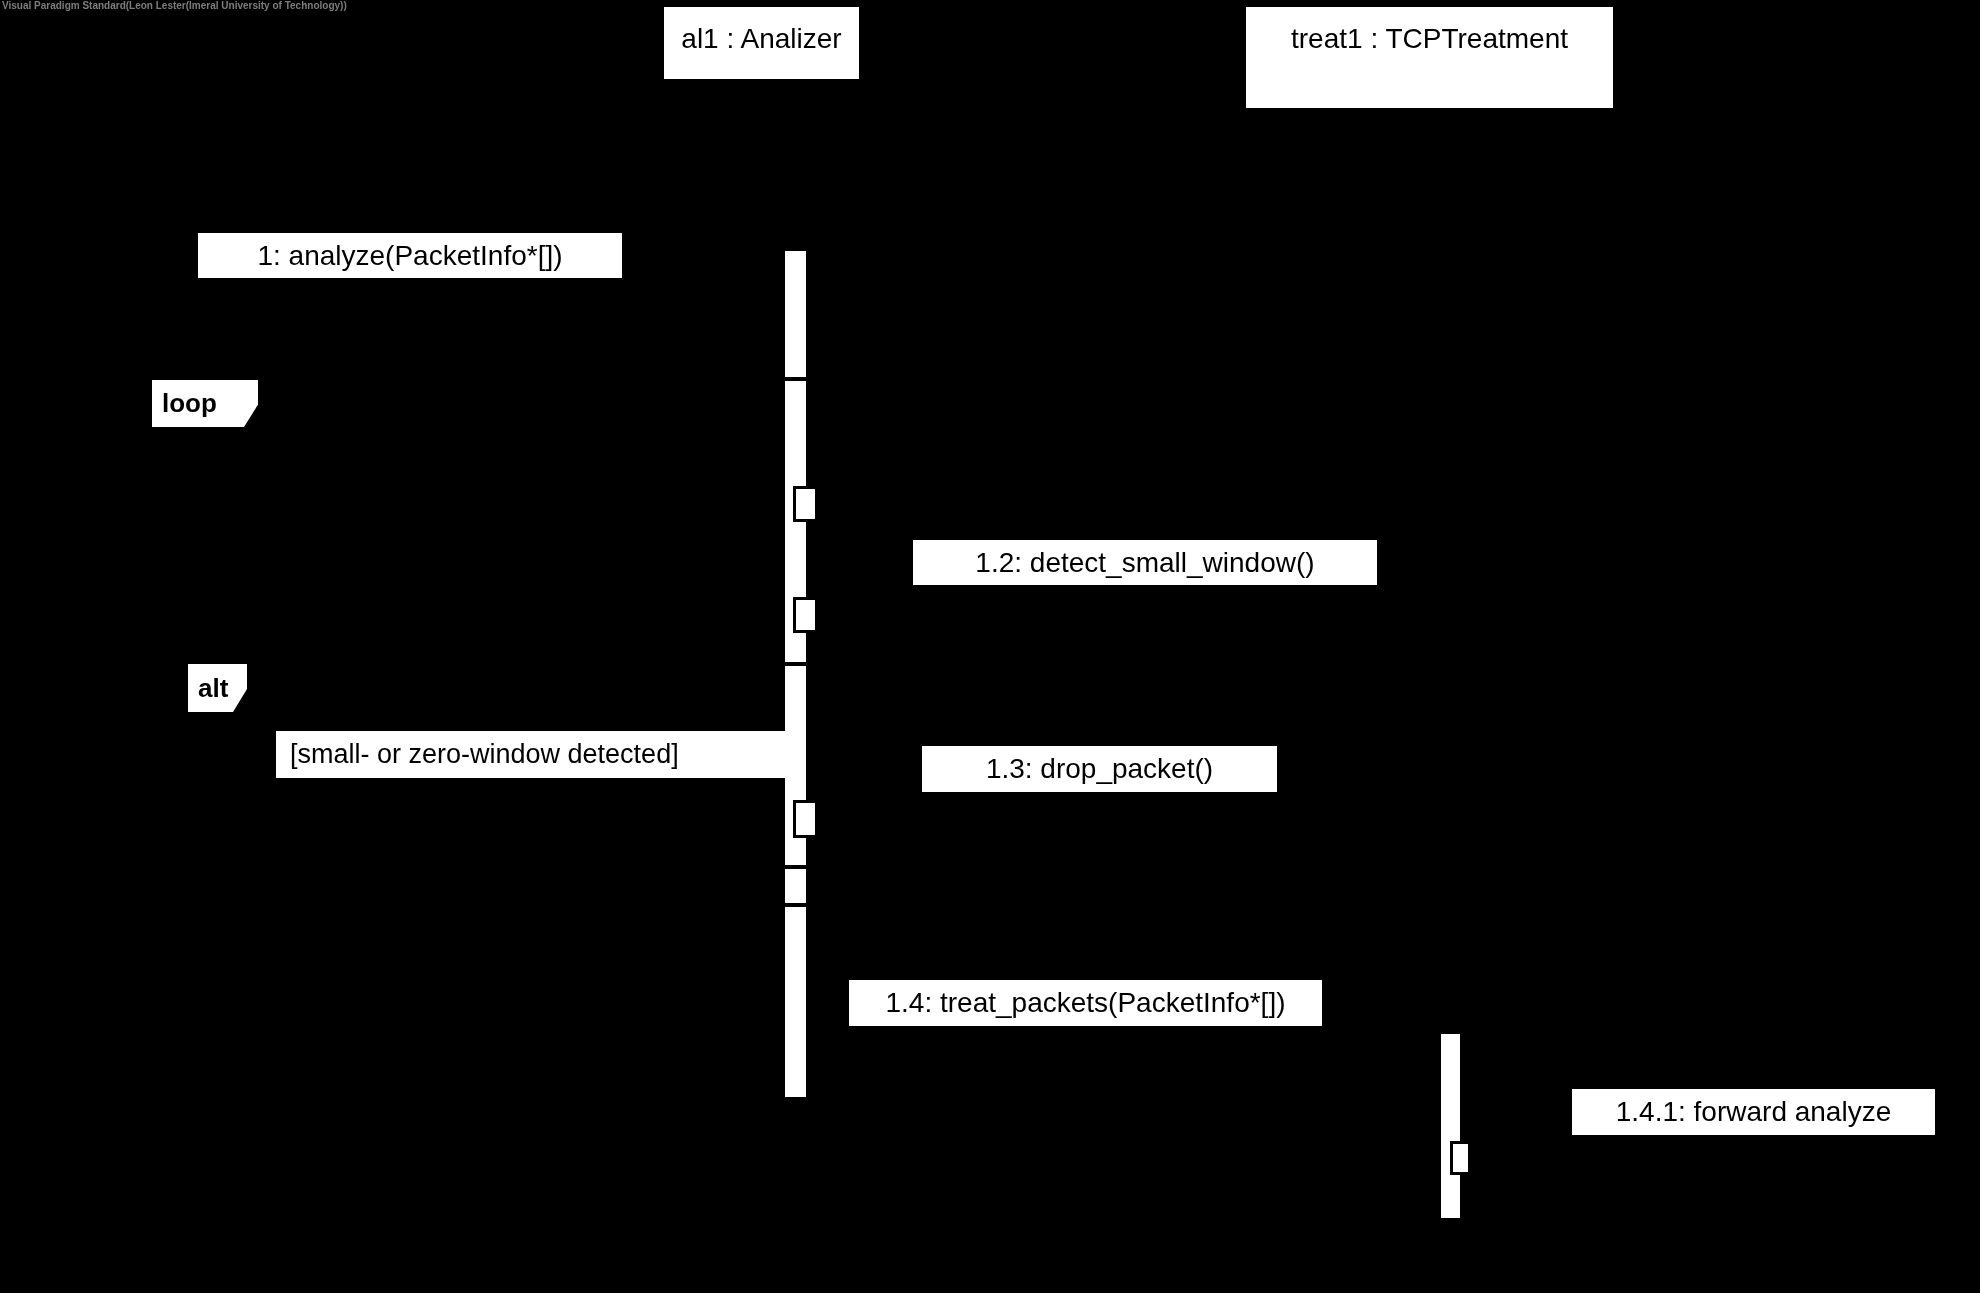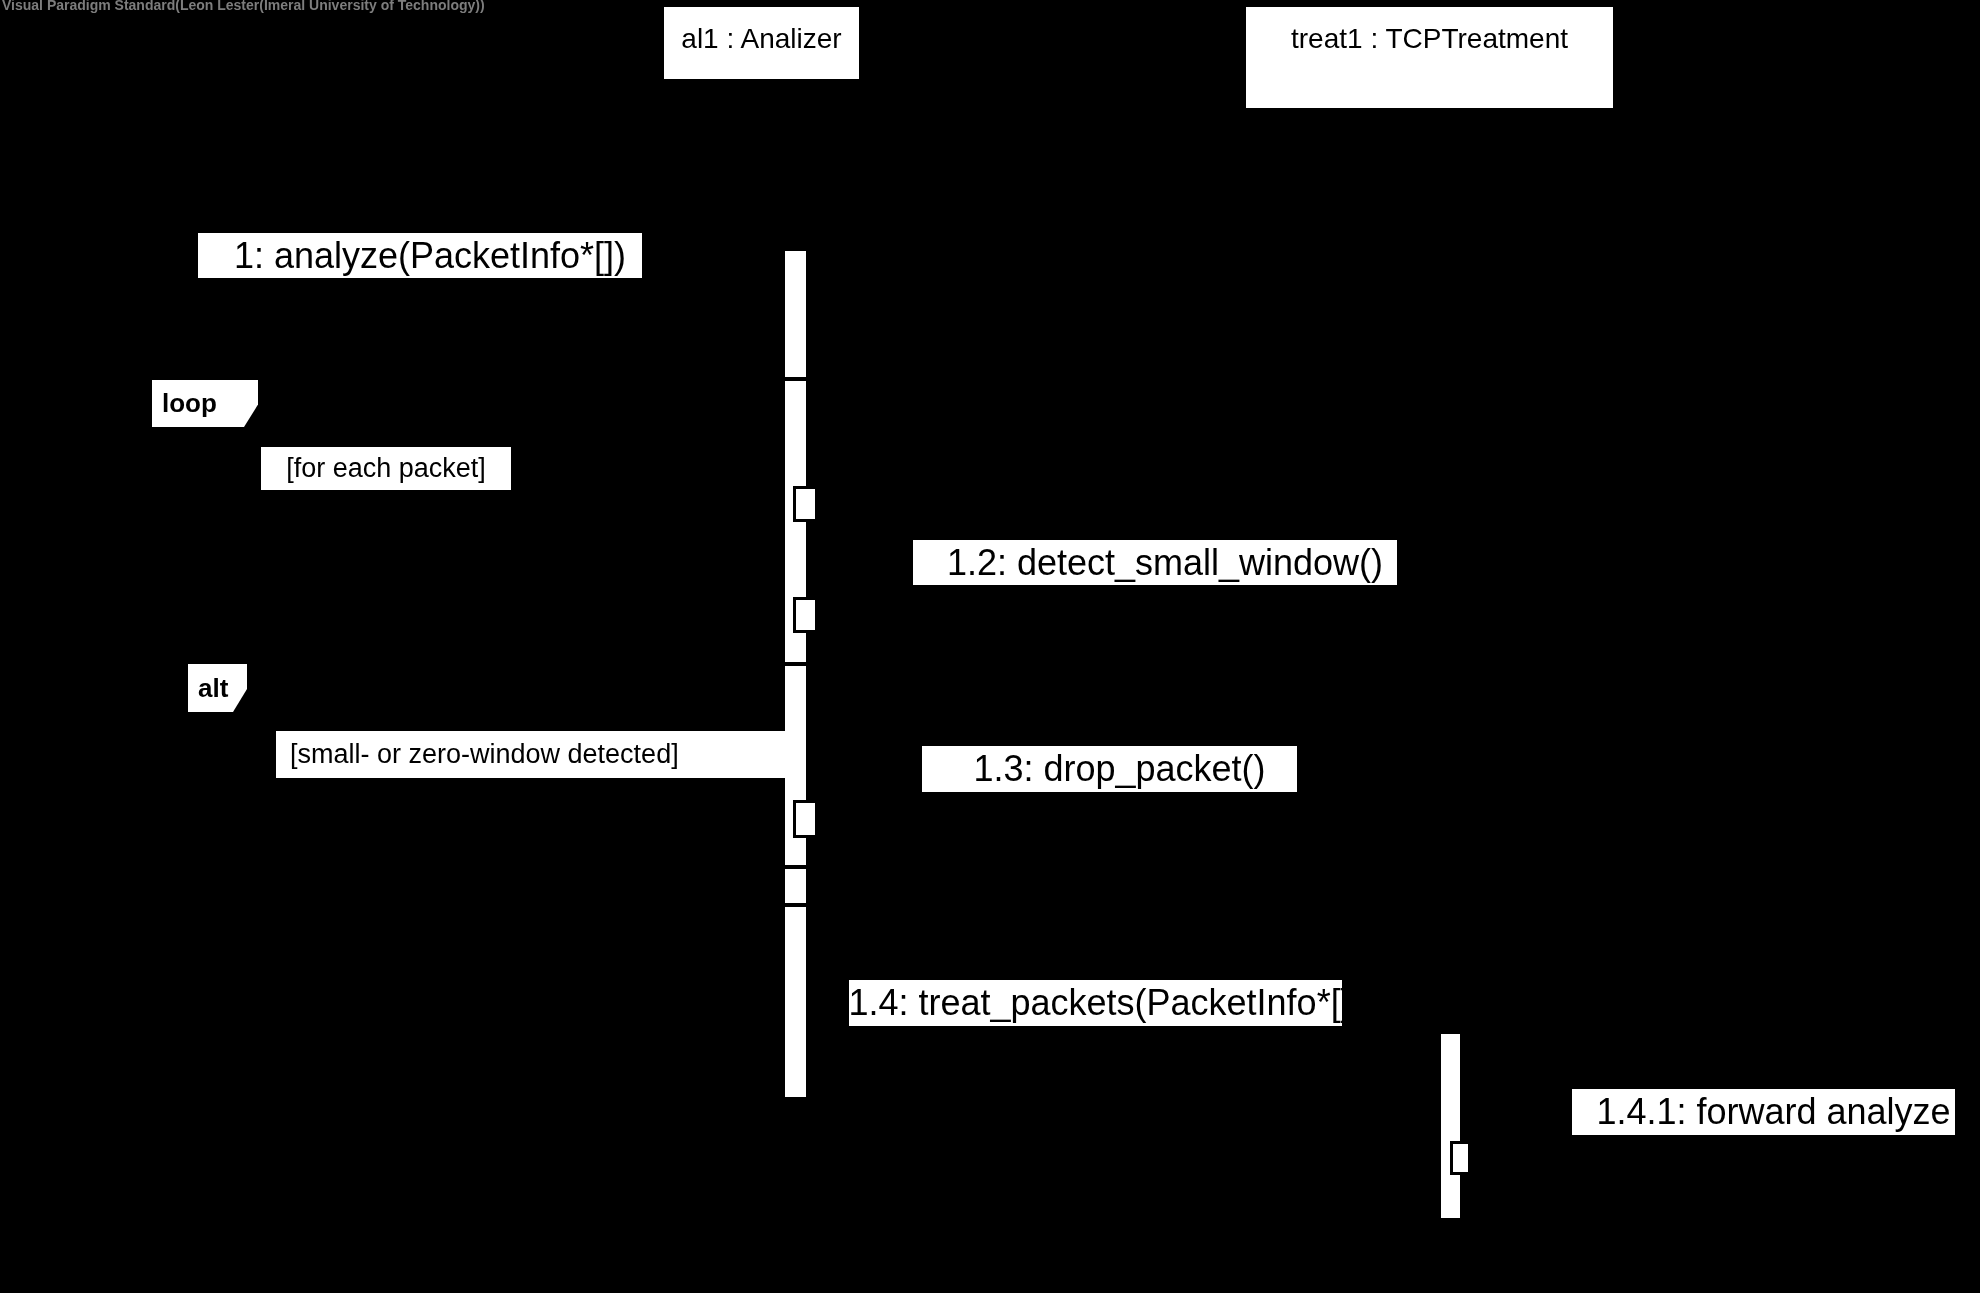--- a/index.html
+++ b/index.html
@@ -13,21 +13,21 @@
     height: 1293px;
     background: #000000;
     overflow: hidden;
     font-family: "Liberation Sans", sans-serif;
     color: #000000;
   }
   .watermark {
     position: absolute;
     left: 2px;
     top: 0px;
-    font-size: 14px;
+    font-size: 10px;
     line-height: 11px;
     font-weight: 600;
     color: #7d7d7d;
     letter-spacing: 0px;
     white-space: nowrap;
   }
   .actor-box {
     position: absolute;
     background: #ffffff;
     display: flex;
@@ -44,23 +44,22 @@
     position: absolute;
     width: 0;
     border-left: 2px dashed #000000; 
   }
   .msg-label {
     position: absolute;
     background: #ffffff;
     display: flex;
     align-items: center;
     justify-content: center;
-    font-size: 36px;
+    font-size: 28px;
     white-space: nowrap;
-    padding-left: 20px;
   }
   .guard-label {
     position: absolute;
     background: #ffffff;
     display: flex;
     align-items: center;
     justify-content: center;
     font-size: 27px;
     white-space: nowrap;
   }
@@ -158,21 +157,20 @@
   <div class="nested-activation" id="nested-1-2"></div>
   <div class="nested-activation" id="nested-1-3"></div>
 
   <div class="activation" id="activation-treat1"></div>
   <div class="nested-activation" id="nested-1-4-1"></div>
 
   <div class="operator-tag" id="loop-operator">loop</div>
 
   <div class="operator-tag" id="alt-operator">alt</div>
 
-  <div class="guard-label" id="loop-guard">[for each packet]</div>
 
   <div class="guard-label left-aligned" id="alt-guard">[small- or zero-window detected]</div>
 
   <div class="msg-label" id="msg-1">1: analyze(PacketInfo*[])</div>
 
 
   <div class="msg-label" id="msg-1-2">1.2: detect_small_window()</div>
 
   <div class="msg-label" id="msg-1-3">1.3: drop_packet()</div>
 

